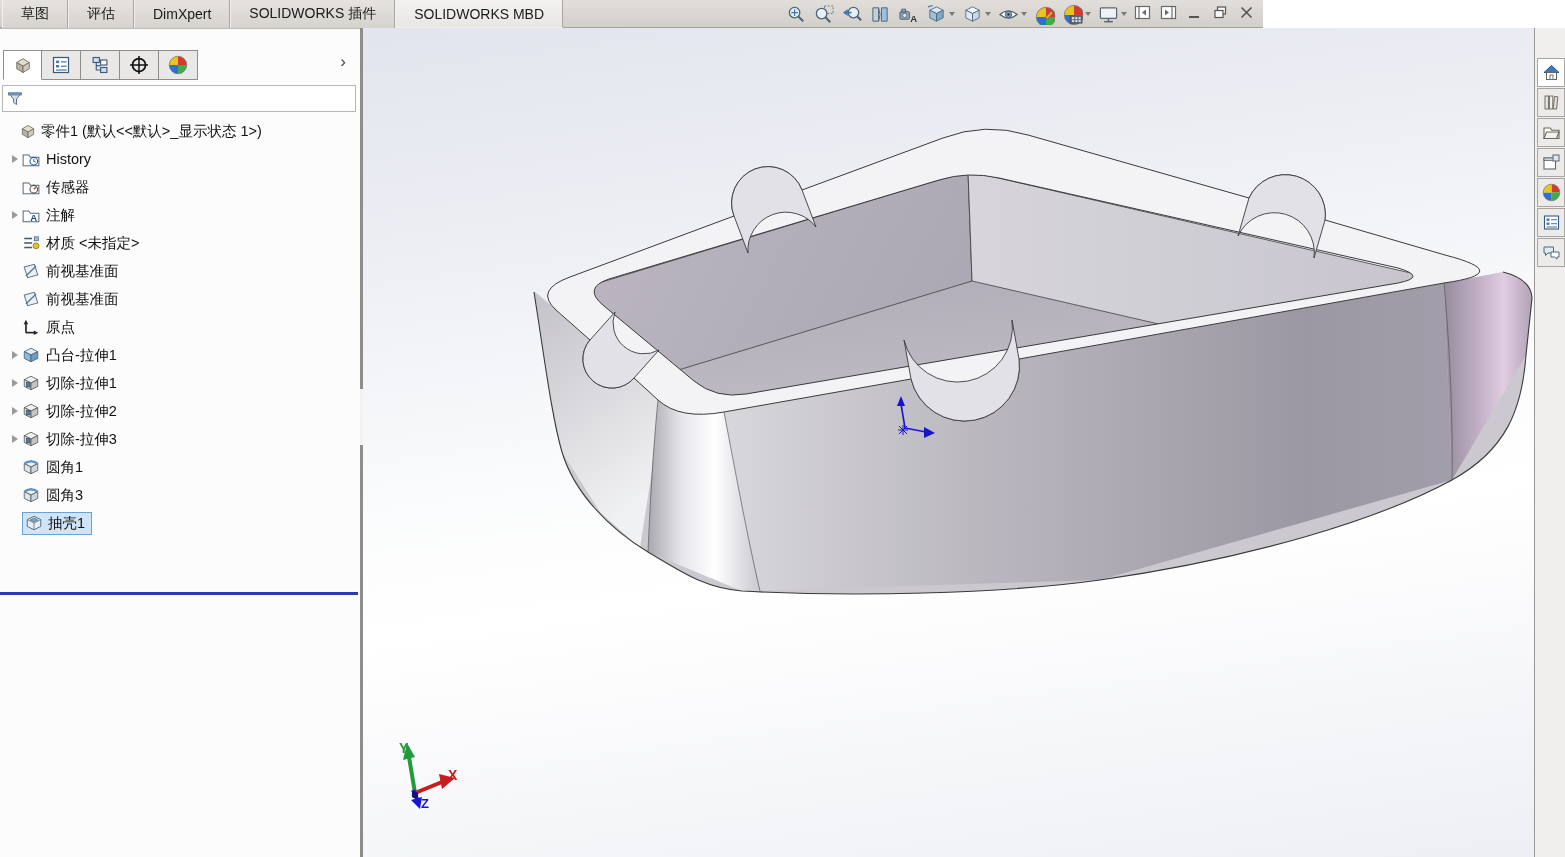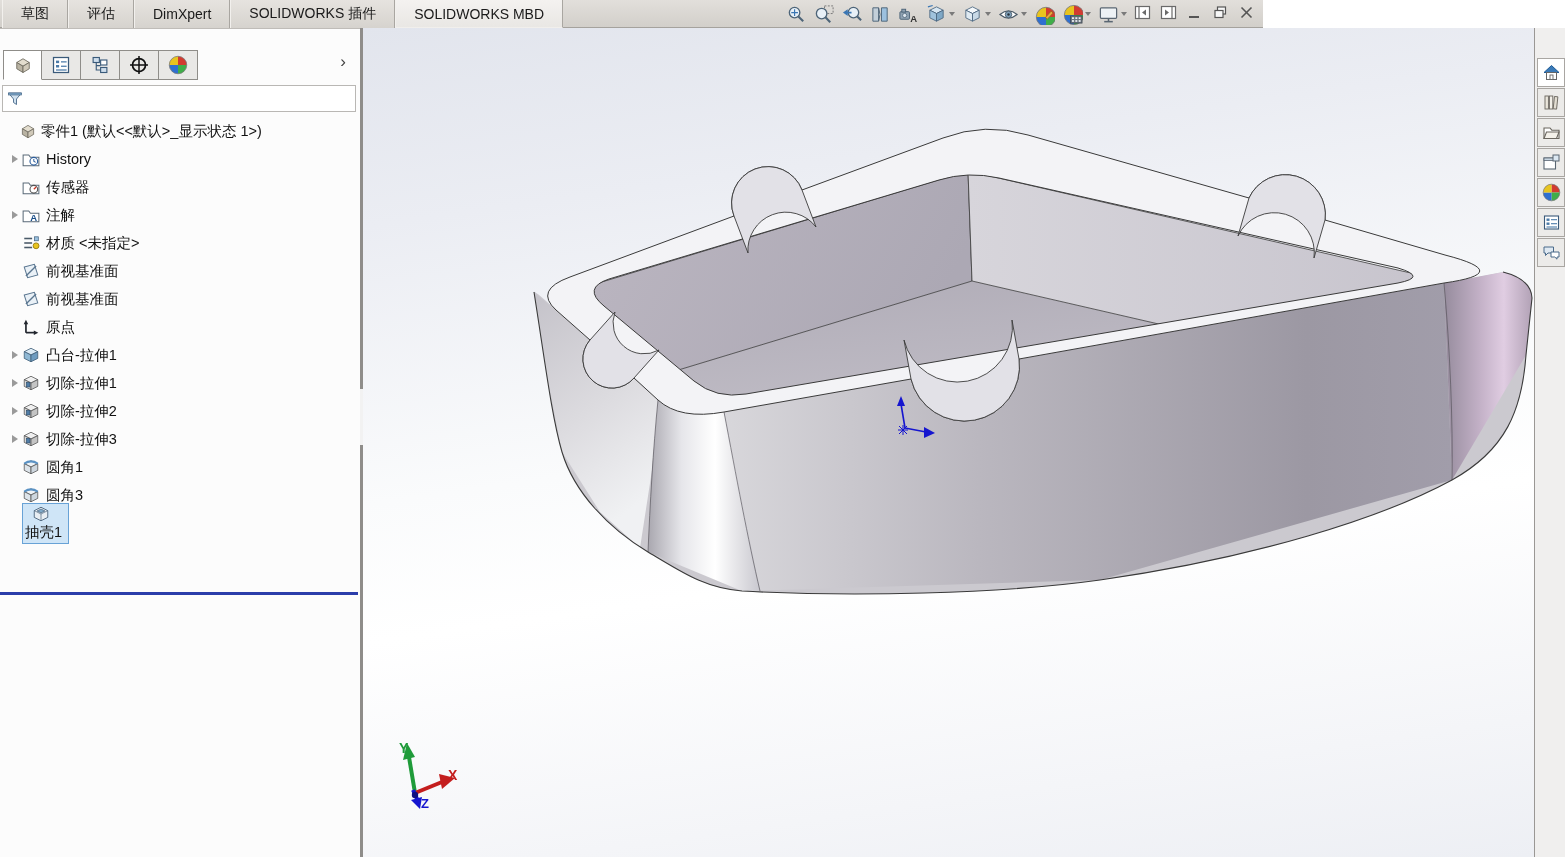--- a/index.html
+++ b/index.html
@@ -38,21 +38,21 @@
 
   #tree { position:absolute; left:0; top:88px; width:358px; }
   .trow { height:28px; display:flex; align-items:center; font-size:14.5px; color:#111; white-space:nowrap; }
   .trow .arr { width:14px; margin-left:8px; display:inline-flex; justify-content:center; }
   .trow .arr.exp::before { content:""; width:0; height:0; border-top:4.5px solid transparent;
     border-bottom:4.5px solid transparent; border-left:6px solid #9a9a9a; }
   .trow svg.ti { width:18px; height:18px; margin-right:6px; flex:none; }
   .trow.root { padding-left:19px; }
   .trow.root svg.ti { margin-right:4px; }
   .sel-box { display:inline-flex; align-items:center; background:#cfe5f7;
-    border:1px solid #68a2d6; padding:1px 6px 1px 2px;flex-direction:column; }
+    border:1px solid #68a2d6; padding:1px 6px 1px 2px; }
   .sel-box svg.ti { margin-right:5px; }
   #rollback { position:absolute; left:0; top:563px; width:358px; height:3px; background:#2b3daa; }
 
   
   #splitter { position:absolute; left:360px; top:28px; width:3px; height:829px; background:#8f8d8a; }
   #split-handle { position:absolute; left:360px; top:388px; width:11px; height:58px;
     background:#f2f2f2; border:1px solid #8f8d8a; border-left:none; border-radius:0 5px 5px 0; }
   #split-dot { position:absolute; left:3px; top:25px; width:5px; height:5px; border-radius:50%;
     background:#c9c9c9; border:1px solid #8a8a8a; }
 

